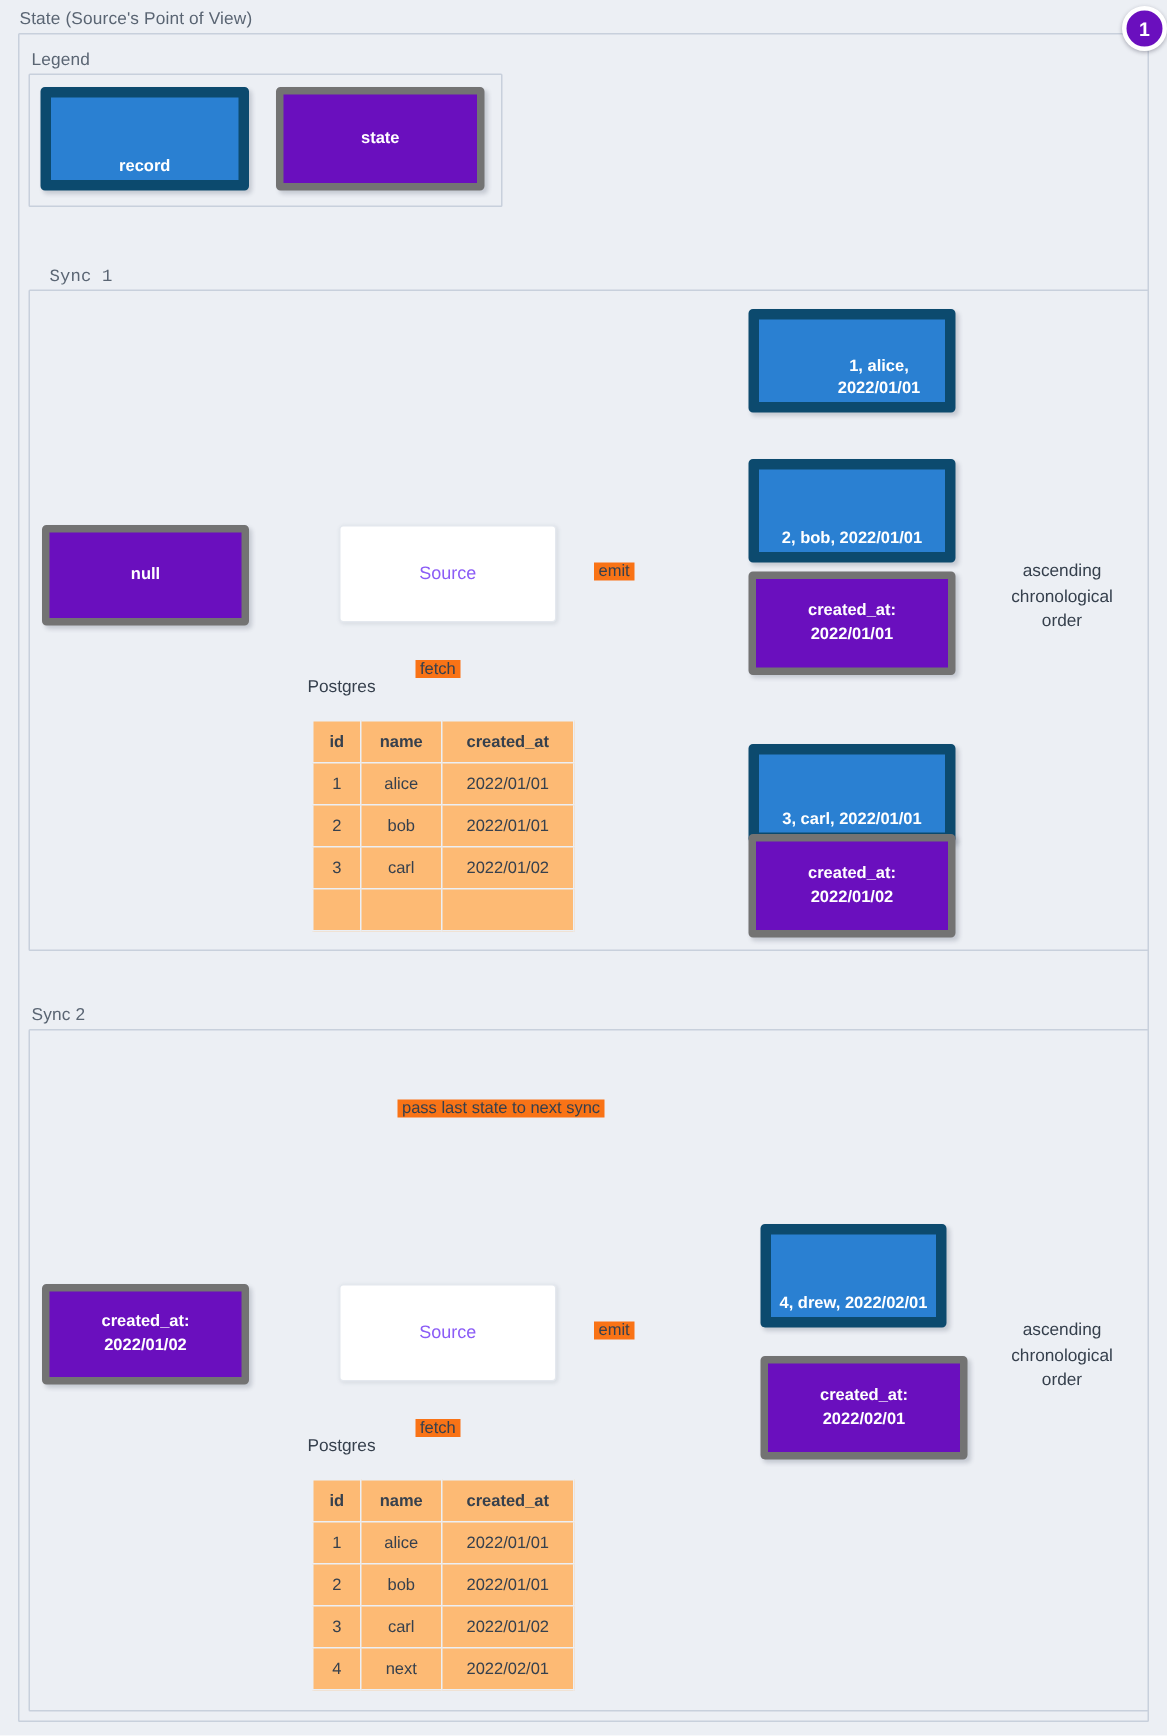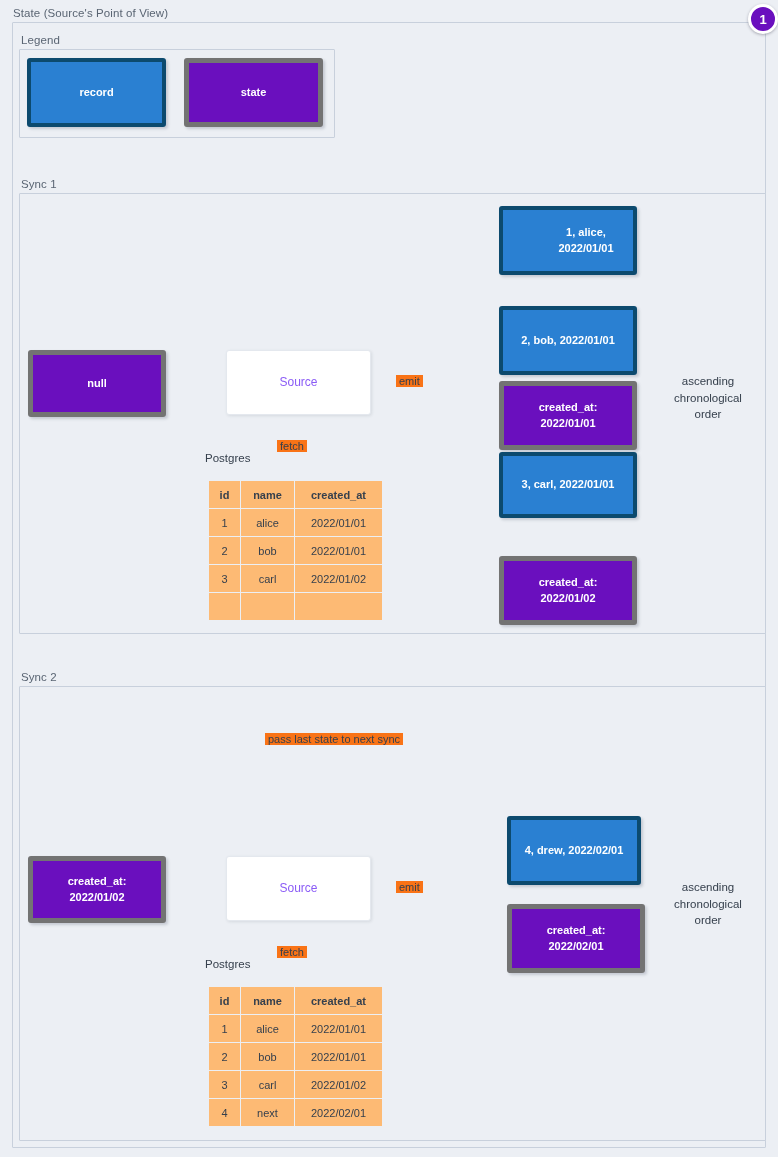--- a/index.html
+++ b/index.html
@@ -42,21 +42,21 @@
     justify-content: center;
     text-align: center;
     border-radius: 3px;
     font-size: 11px;
     font-weight: bold;
     line-height: 1.42;
     color: #ffffff;
     box-shadow: 2px 2px 3px rgba(60,70,90,.22);
     white-space: pre-line;
   }
-  .node.record { background: #2a80d2; border: 4px solid #0c4a6e; }
+  .node.record { background: #2a80d2; border: 7px solid #0c4a6e; align-items: flex-end; }
   .node.state  { background: #6a0fbe; border: 5px solid #737373; }
   .node.plain  {
     background: #ffffff;
     border: 1px solid #e4e8ee;
     color: #8b5cf6;
     font-weight: normal;
     font-size: 12px;
     box-shadow: 1px 1px 3px rgba(60,70,90,.12);
   }
   
@@ -174,21 +174,21 @@
 
   <div class="group-label" style="left:21px; top:34px;">Legend</div>
   <div class="group" style="left:19px; top:49px; width:316px; height:89px;"></div>
   <div class="node record" style="left:27px; top:58px; width:139px; height:69px;">
     <span>record</span>
   </div>
   <div class="node state" style="left:184px; top:58px; width:139px; height:69px;">
     <span>state</span>
   </div>
 
-  <div class="group-label" style="left:21px; top:178px;">Sync 1</div>
+  <div class="group-label" style="left:33px; top:178px;font-family:Liberation Mono, monospace;">Sync 1</div>
   <div class="group" style="left:19px; top:193px; width:747px; height:441px;"></div>
 
   <div class="node state" style="left:28px; top:350px; width:138px; height:67px;">
     <span>null</span>
   </div>
 
   <div class="node plain" style="left:226px; top:350px; width:145px; height:65px;">
     <span>Source</span>
   </div>
 
@@ -238,21 +238,21 @@
   <div class="node record" style="left:499px; top:206px; width:138px; height:69px;padding-left:36px;">
     <span>1, alice, 2022/01/01</span>
   </div>
   <div class="node record" style="left:499px; top:306px; width:138px; height:69px;">
     <span>2, bob, 2022/01/01</span>
   </div>
   <div class="node state" style="left:499px; top:381px; width:138px; height:69px;">
     <span>created_at:
 2022/01/01</span>
   </div>
-  <div class="node record" style="left:499px; top:452px; width:138px; height:66px;">
+  <div class="node record" style="left:499px; top:496px; width:138px; height:66px;">
     <span>3, carl, 2022/01/01</span>
   </div>
   <div class="node state" style="left:499px; top:556px; width:138px; height:69px;">
     <span>created_at:
 2022/01/02</span>
   </div>
 
   <div class="axis-label" style="left:662px; top:373px; width:92px;">ascending
 chronological
 order</div>
@@ -307,21 +307,21 @@
         </tr>
         <tr>
           <td>4</td>
           <td>next</td>
           <td>2022/02/01</td>
         </tr>
       </tbody>
     </table>
   </div>
 
-  <div class="node record" style="left:507px; top:816px; width:134px; height:69px;">
+  <div class="node record" style="left:507px; top:816px; width:124px; height:69px;">
     <span>4, drew, 2022/02/01</span>
   </div>
   <div class="node state" style="left:507px; top:904px; width:138px; height:69px;">
     <span>created_at:
 2022/02/01</span>
   </div>
 
   <div class="axis-label" style="left:662px; top:879px; width:92px;">ascending
 chronological
 order</div>

